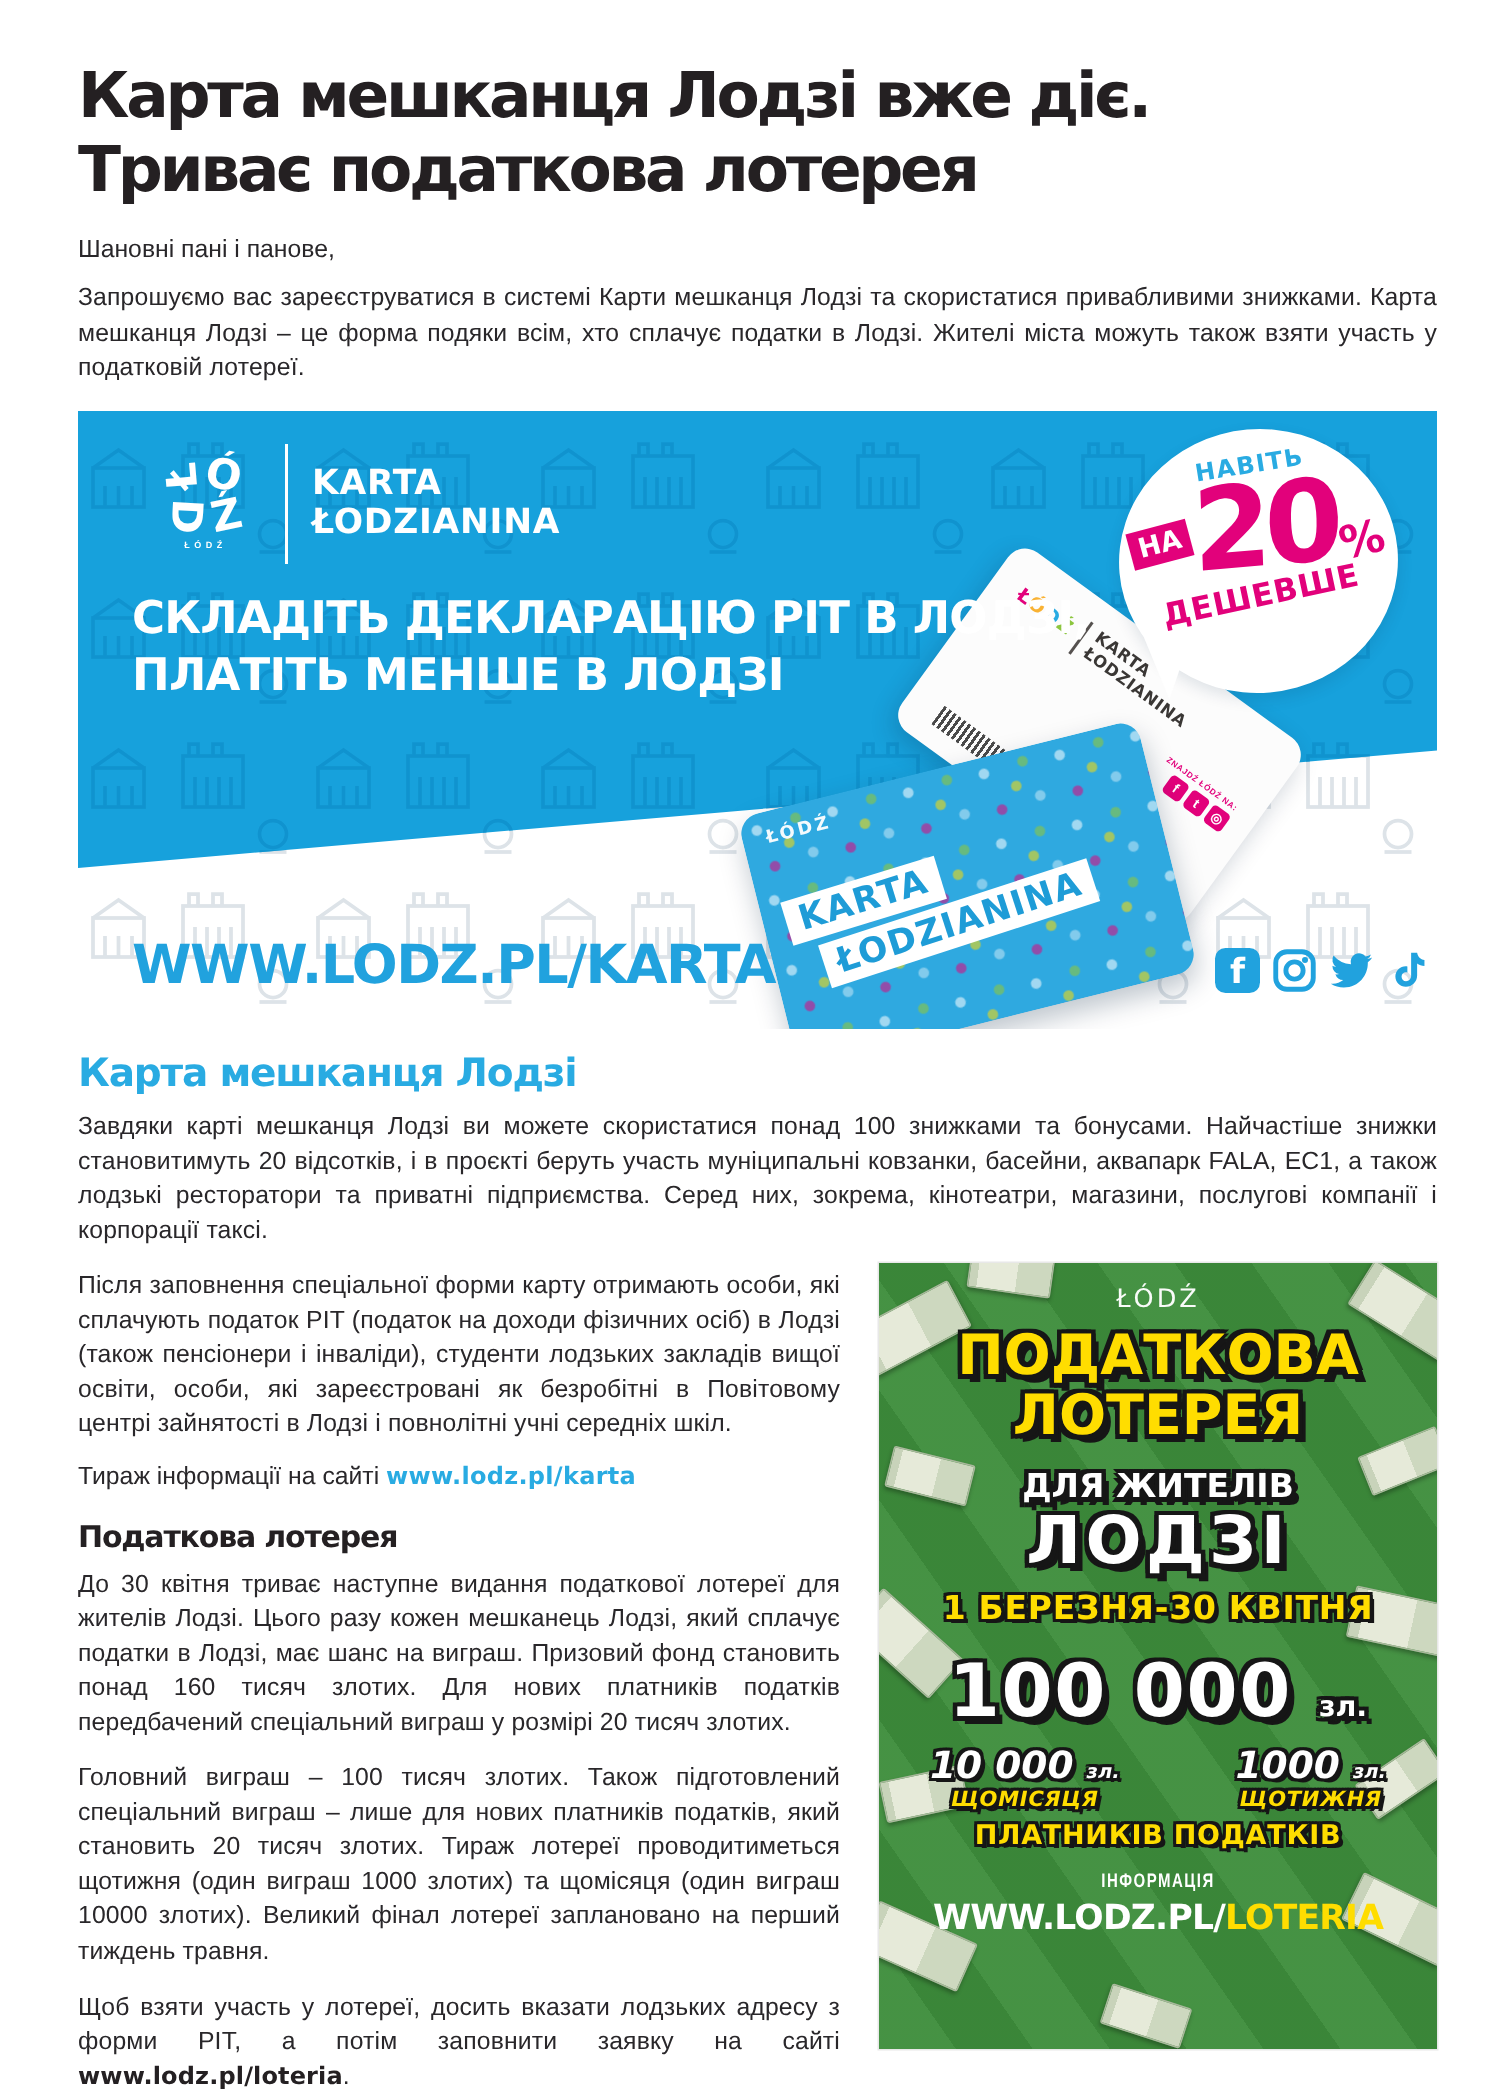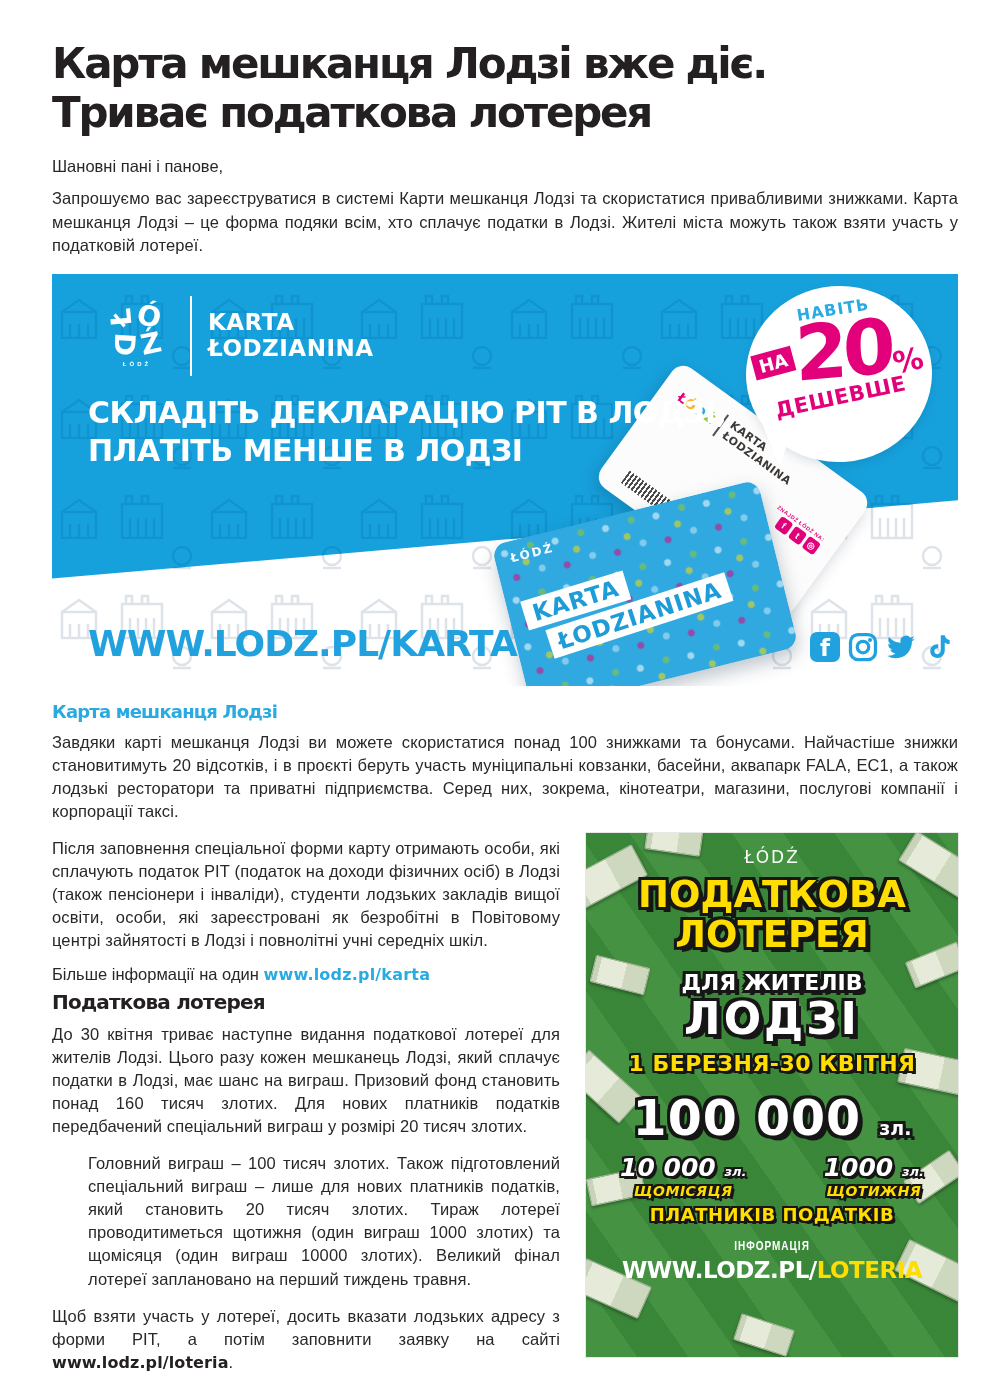--- a/index.html
+++ b/index.html
@@ -94,26 +94,26 @@
   .banner-url{
     position:absolute;left:36px;bottom:22px;z-index:5;color:#21A2DE;
     font-family:"DejaVu Sans",sans-serif;font-weight:bold;font-size:36px;letter-spacing:-1px;
   }
   .banner-social{position:absolute;right:4px;bottom:24px;z-index:6;display:flex;gap:8px;align-items:center;}
   .sic{width:30px;height:30px;display:flex;align-items:center;justify-content:center;}
   .sic-fb{background:#21A2DE;border-radius:7px;color:#fff;font-family:"DejaVu Sans",sans-serif;font-weight:bold;font-size:23px;line-height:1;padding-top:4px;box-sizing:border-box;}
   .sic svg{width:30px;height:30px;display:block;}
 
   
-  .h2{color:#29ABE2;font-family:"DejaVu Sans",sans-serif;font-weight:bold;font-size:18px;letter-spacing:-0.8px;margin-top:15px;}
+  .h2{color:#29ABE2;font-family:"DejaVu Sans",sans-serif;font-weight:bold;font-size:26px;letter-spacing:-0.8px;margin-top:15px;}
   .para{font-size:16.5px;line-height:1.4;text-align:justify;margin-top:9px;letter-spacing:0.1px;}
   .cols{display:flex;margin-top:10px;}
   .col-left{width:508px;}
   .col-right{width:372px;margin-left:26px;}
-  .h3{font-family:"DejaVu Sans",sans-serif;font-weight:bold;font-size:20px;letter-spacing:-0.8px;color:#242022;margin-top:6px;}
+  .h3{font-family:"DejaVu Sans",sans-serif;font-weight:bold;font-size:20px;letter-spacing:-0.8px;color:#242022;margin-top:18px;}
   .more{margin-top:12px;font-size:16.5px;}
   .link-blue{color:#29ABE2;font-weight:bold;font-family:"DejaVu Sans",sans-serif;font-size:16px;letter-spacing:0.2px;text-decoration:none;cursor:pointer;}
   .link-dark{font-weight:bold;font-family:"DejaVu Sans",sans-serif;font-size:16px;cursor:pointer;color:#242022;}
 
   
   .poster{
     position:relative;width:372px;height:524px;overflow:hidden;background:#3E8E3C;
     background-image:repeating-linear-gradient(55deg, rgba(255,255,255,0.04) 0 42px, rgba(0,0,0,0.06) 42px 84px);
     box-shadow:0 0 0 1px #e8e8e8;
   }
@@ -291,26 +291,26 @@
   </div>
 
   <div class="h2">Карта мешканця Лодзі</div>
   <div class="para">Завдяки карті мешканця Лодзі ви можете скористатися понад 100 знижками та бонусами. Найчастіше знижки становитимуть 20 відсотків, і в проєкті беруть участь муніципальні ковзанки, басейни, аквапарк FALA, EC1, а також лодзькі ресторатори та приватні підприємства. Серед них, зокрема, кінотеатри, магазини, послугові компанії і корпорації таксі.</div>
 
   <div class="cols">
     <div class="col-left">
       <div class="para" style="margin-top:4px;">Після заповнення спеціальної форми карту отримають особи, які сплачують податок PIT (податок на доходи фізичних осіб) в Лодзі (також пенсіонери і інваліди), студенти лодзьких закладів вищої освіти, особи, які зареєстровані як безробітні в Повітовому центрі зайнятості в Лодзі і повнолітні учні середніх шкіл.</div>
 
       <div class="more">
-        <span>Більше інформації на один </span><span class="link-blue">www.lodz.pl/karta</span>
+        <span>Тираж інформації на сайті </span><span class="link-blue">www.lodz.pl/karta</span>
       </div>
 
       <div class="h3">Податкова лотерея</div>
       <div class="para">До 30 квітня триває наступне видання податкової лотереї для жителів Лодзі. Цього разу кожен мешканець Лодзі, який сплачує податки в Лодзі, має шанс на виграш. Призовий фонд становить понад 160 тисяч злотих. Для нових платників податків передбачений спеціальний виграш у розмірі 20 тисяч злотих.</div>
-      <div class="para" style="margin-top:14px;margin-left:36px;">Головний виграш – 100 тисяч злотих. Також підготовлений спеціальний виграш – лише для нових платників податків, який становить 20 тисяч злотих.  Тираж лотереї проводитиметься щотижня (один виграш 1000 злотих) та щомісяця (один виграш 10000 злотих). Великий фінал лотереї заплановано на перший тиждень травня.</div>
+      <div class="para" style="margin-top:14px;">Головний виграш – 100 тисяч злотих. Також підготовлений спеціальний виграш – лише для нових платників податків, який становить 20 тисяч злотих.  Тираж лотереї проводитиметься щотижня (один виграш 1000 злотих) та щомісяця (один виграш 10000 злотих). Великий фінал лотереї заплановано на перший тиждень травня.</div>
       <div class="para" style="margin-top:14px;">
         <span>Щоб взяти участь у лотереї, досить вказати лодзьких адресу з форми PIT, а потім заповнити заявку на сайті </span><span class="link-dark">www.lodz.pl/loteria</span><span>.</span>
       </div>
     </div>
 
     <div class="col-right">
       <div class="poster">
 
         <div class="note big" style="left:-14px;top:26px;transform:rotate(-28deg);"></div>
         <div class="note" style="left:6px;top:128px;transform:rotate(14deg);"></div>

